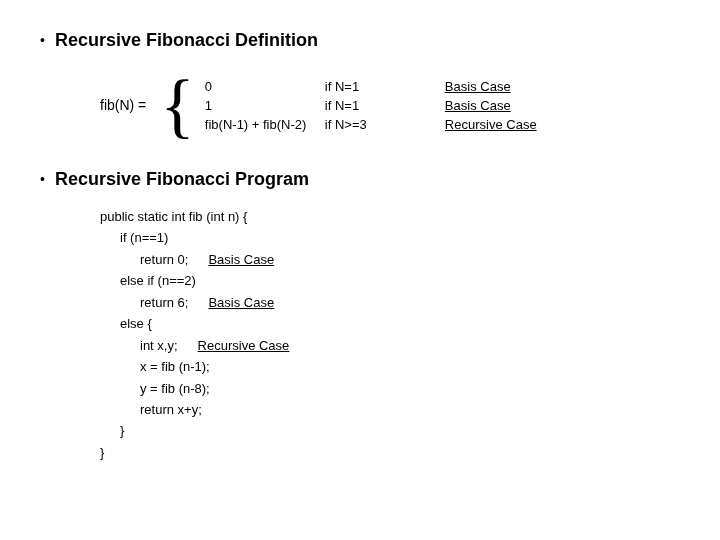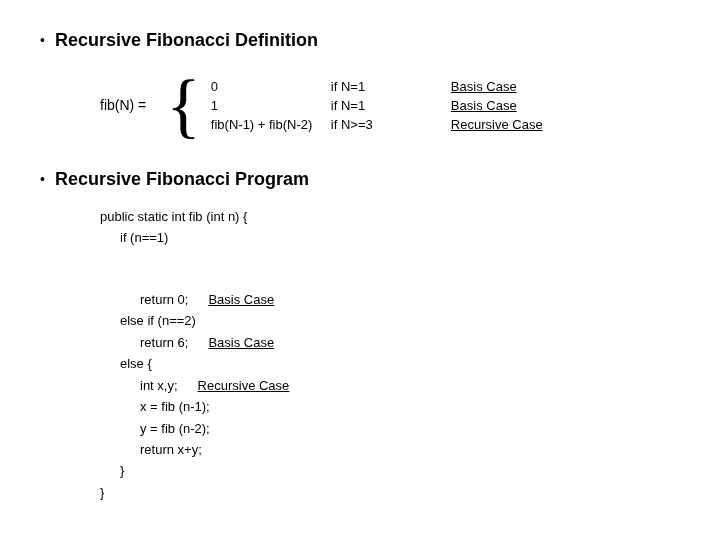--- a/index.html
+++ b/index.html
@@ -35,21 +35,21 @@
     }
     .fib-def {
       display: flex;
       align-items: center;
       margin-top: 18px;
       margin-left: 60px;
       gap: 0px;
     }
     .fib-label {
       font-size: 14px;
-      margin-right: 20px;
+      margin-right: 14px;
     }
     .brace {
       font-size: 72px;
       font-weight: 100;
       line-height: 1;
       margin-right: 10px;
       color: #000;
       font-family: 'Times New Roman', Times, serif;
     }
     .fib-cases {
@@ -121,42 +121,42 @@
     </div>
 
     <div class="code-section" id="code-container">
     <div class="code-line">
           <span class="code-text" style="padding-left: 0px;">public static int fib (int n) {</span>
         </div>
         <div class="code-line">
           <span class="code-text" style="padding-left: 20px;">if (n==1)</span>
         </div>
         <div class="code-line">
-          <span class="code-text" style="padding-left: 40px; margin-top: 40px;">return 0;</span>
+          <span class="code-text" style="padding-left: 40px;">return 0;</span>
           <span class="code-annotation">Basis Case</span>
         </div>
         <div class="code-line">
           <span class="code-text" style="padding-left: 20px;">else if (n==2)</span>
         </div>
         <div class="code-line">
           <span class="code-text" style="padding-left: 40px;">return 6;</span>
           <span class="code-annotation">Basis Case</span>
         </div>
         <div class="code-line">
           <span class="code-text" style="padding-left: 20px;">else {</span>
         </div>
         <div class="code-line">
           <span class="code-text" style="padding-left: 40px;">int x,y;</span>
           <span class="code-annotation">Recursive Case</span>
         </div>
         <div class="code-line">
           <span class="code-text" style="padding-left: 40px;">x = fib (n-1);</span>
         </div>
         <div class="code-line">
-          <span class="code-text" style="padding-left: 40px;">y = fib (n-2);</span>
+          <span class="code-text" style="padding-left: 40px;">y = fib (n-8);</span>
         </div>
         <div class="code-line">
           <span class="code-text" style="padding-left: 40px; text-align: center;">return x+y;</span>
         </div>
         <div class="code-line">
           <span class="code-text" style="padding-left: 20px;">}</span>
         </div>
         <div class="code-line">
           <span class="code-text" style="padding-left: 0px;">}</span>
         </div>

